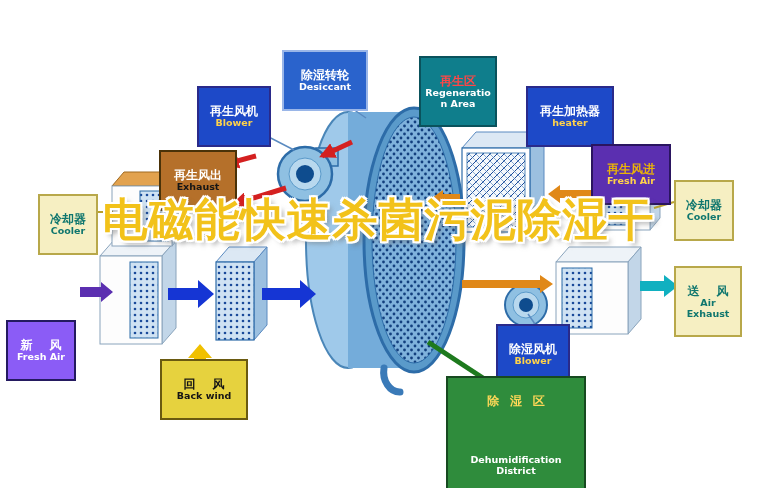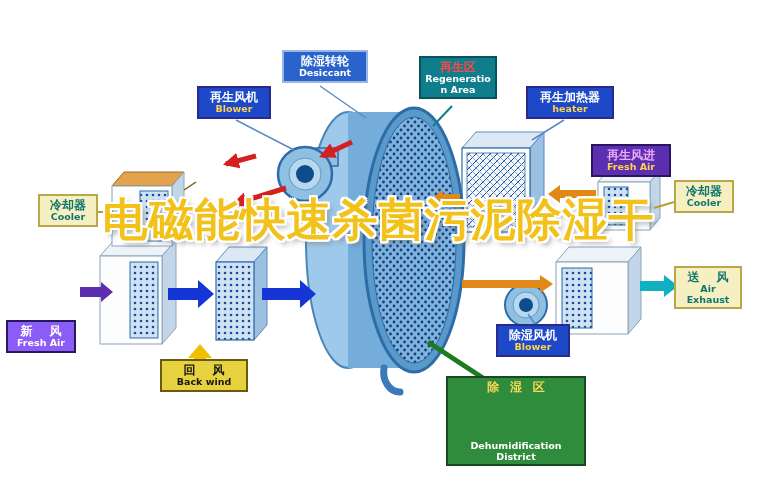--- a/index.html
+++ b/index.html
@@ -1,27 +1,27 @@
 <!DOCTYPE html>
 <html><head>
 <meta charset="utf-8">
 <style>
   html,body{margin:0;padding:0;background:#ffffff;}
   #stage{position:relative;width:757px;height:488px;background:#ffffff;overflow:hidden;
          font-family:"DejaVu Sans","Liberation Sans",sans-serif;}
   #gfx{position:absolute;left:0;top:0;z-index:1;}
   .lbl{position:absolute;border:2px solid;box-sizing:border-box;display:flex;flex-direction:column;
-       align-items:center;justify-content:center;text-align:center;padding:2px 2px;z-index:2;}
+       align-items:center;justify-content:center;text-align:center;padding:16px 2px;z-index:2;}
   .lbl .zh{font-size:12px;font-weight:bold;line-height:1.18;white-space:nowrap;}
   .lbl .en{font-size:9.5px;font-weight:bold;line-height:1.12;}
   .blue{background:#1d49c8;border-color:#2a2a8a;text-align:center;} .blue .zh{color:#ffffff;} .blue .en{color:#ffd24a;}
   .blue2{background:#2a63cc;border-color:#9ab6e8;} .blue2 .zh,.blue2 .en{color:#ffffff;}
   .teal{background:#0f7e8c;border-color:#0a525c;} .teal .zh{color:#ff4747;} .teal .en{color:#ffffff;}
   .brown{background:#b5702a;border-color:#4a3208;} .brown .zh{color:#ffffff;} .brown .en{color:#161616;}
-  .purple{background:#5b2fb0;border-color:#2a1560;} .purple .zh{color:#f0abfc;} .purple .en{color:#ffd24a;}
+  .purple{background:#5b2fb0;border-color:#2a1560;} .purple .zh{color:#eab308;} .purple .en{color:#ffd24a;}
   .purple2{background:#8b5cf6;border-color:#241a60;margin-top:48px;} .purple2 .zh,.purple2 .en{color:#ffffff;}
   .cream{background:#f6efc2;border-color:#b8a84a;} .cream .zh,.cream .en{color:#0f766e;}
   .yellow{background:#e6d23e;border-color:#6a5a10;} .yellow .zh,.yellow .en{color:#151515;}
   .green{background:#2f8c3c;border-color:#174a20;} .green .zh{color:#ffd858;} .green .en{color:#ffffff;}
   .spread1 .zh{letter-spacing:1.4em;margin-right:-1.4em;}
   .spread2 .zh{letter-spacing:0.9em;margin-right:-0.9em;}
   .break .en{word-break:break-all;}
   .title{position:absolute;left:0;top:196px;width:100%;text-align:center;z-index:3;pointer-events:none;}
   .t-line{font-size:45px;font-weight:bold;color:#f2c21a;line-height:1.07;letter-spacing:1px;
     text-shadow:-2px 0 #fff,2px 0 #fff,0 -2px #fff,0 2px #fff,-2px -2px #fff,2px 2px #fff,
@@ -155,20 +155,24 @@
   <div class="lbl teal break" style="left:419px;top:56px;width:78px;">
     <span class="zh">再生区</span>
     <span class="en">Regeneration Area</span>
   </div>
 
   <div class="lbl blue" style="left:526px;top:86px;width:88px;">
     <span class="zh">再生加热器</span>
     <span class="en">heater</span>
   </div>
 
+  <div class="lbl brown" style="left:159px;top:150px;width:78px;">
+    <span class="zh">再生风出</span>
+    <span class="en">Exhaust</span>
+  </div>
 
   <div class="lbl purple" style="left:591px;top:144px;width:80px;">
     <span class="zh">再生风进</span>
     <span class="en">Fresh Air</span>
   </div>
 
   <div class="lbl cream" style="left:38px;top:194px;width:60px;">
     <span class="zh">冷却器</span>
     <span class="en">Cooler</span>
   </div>

